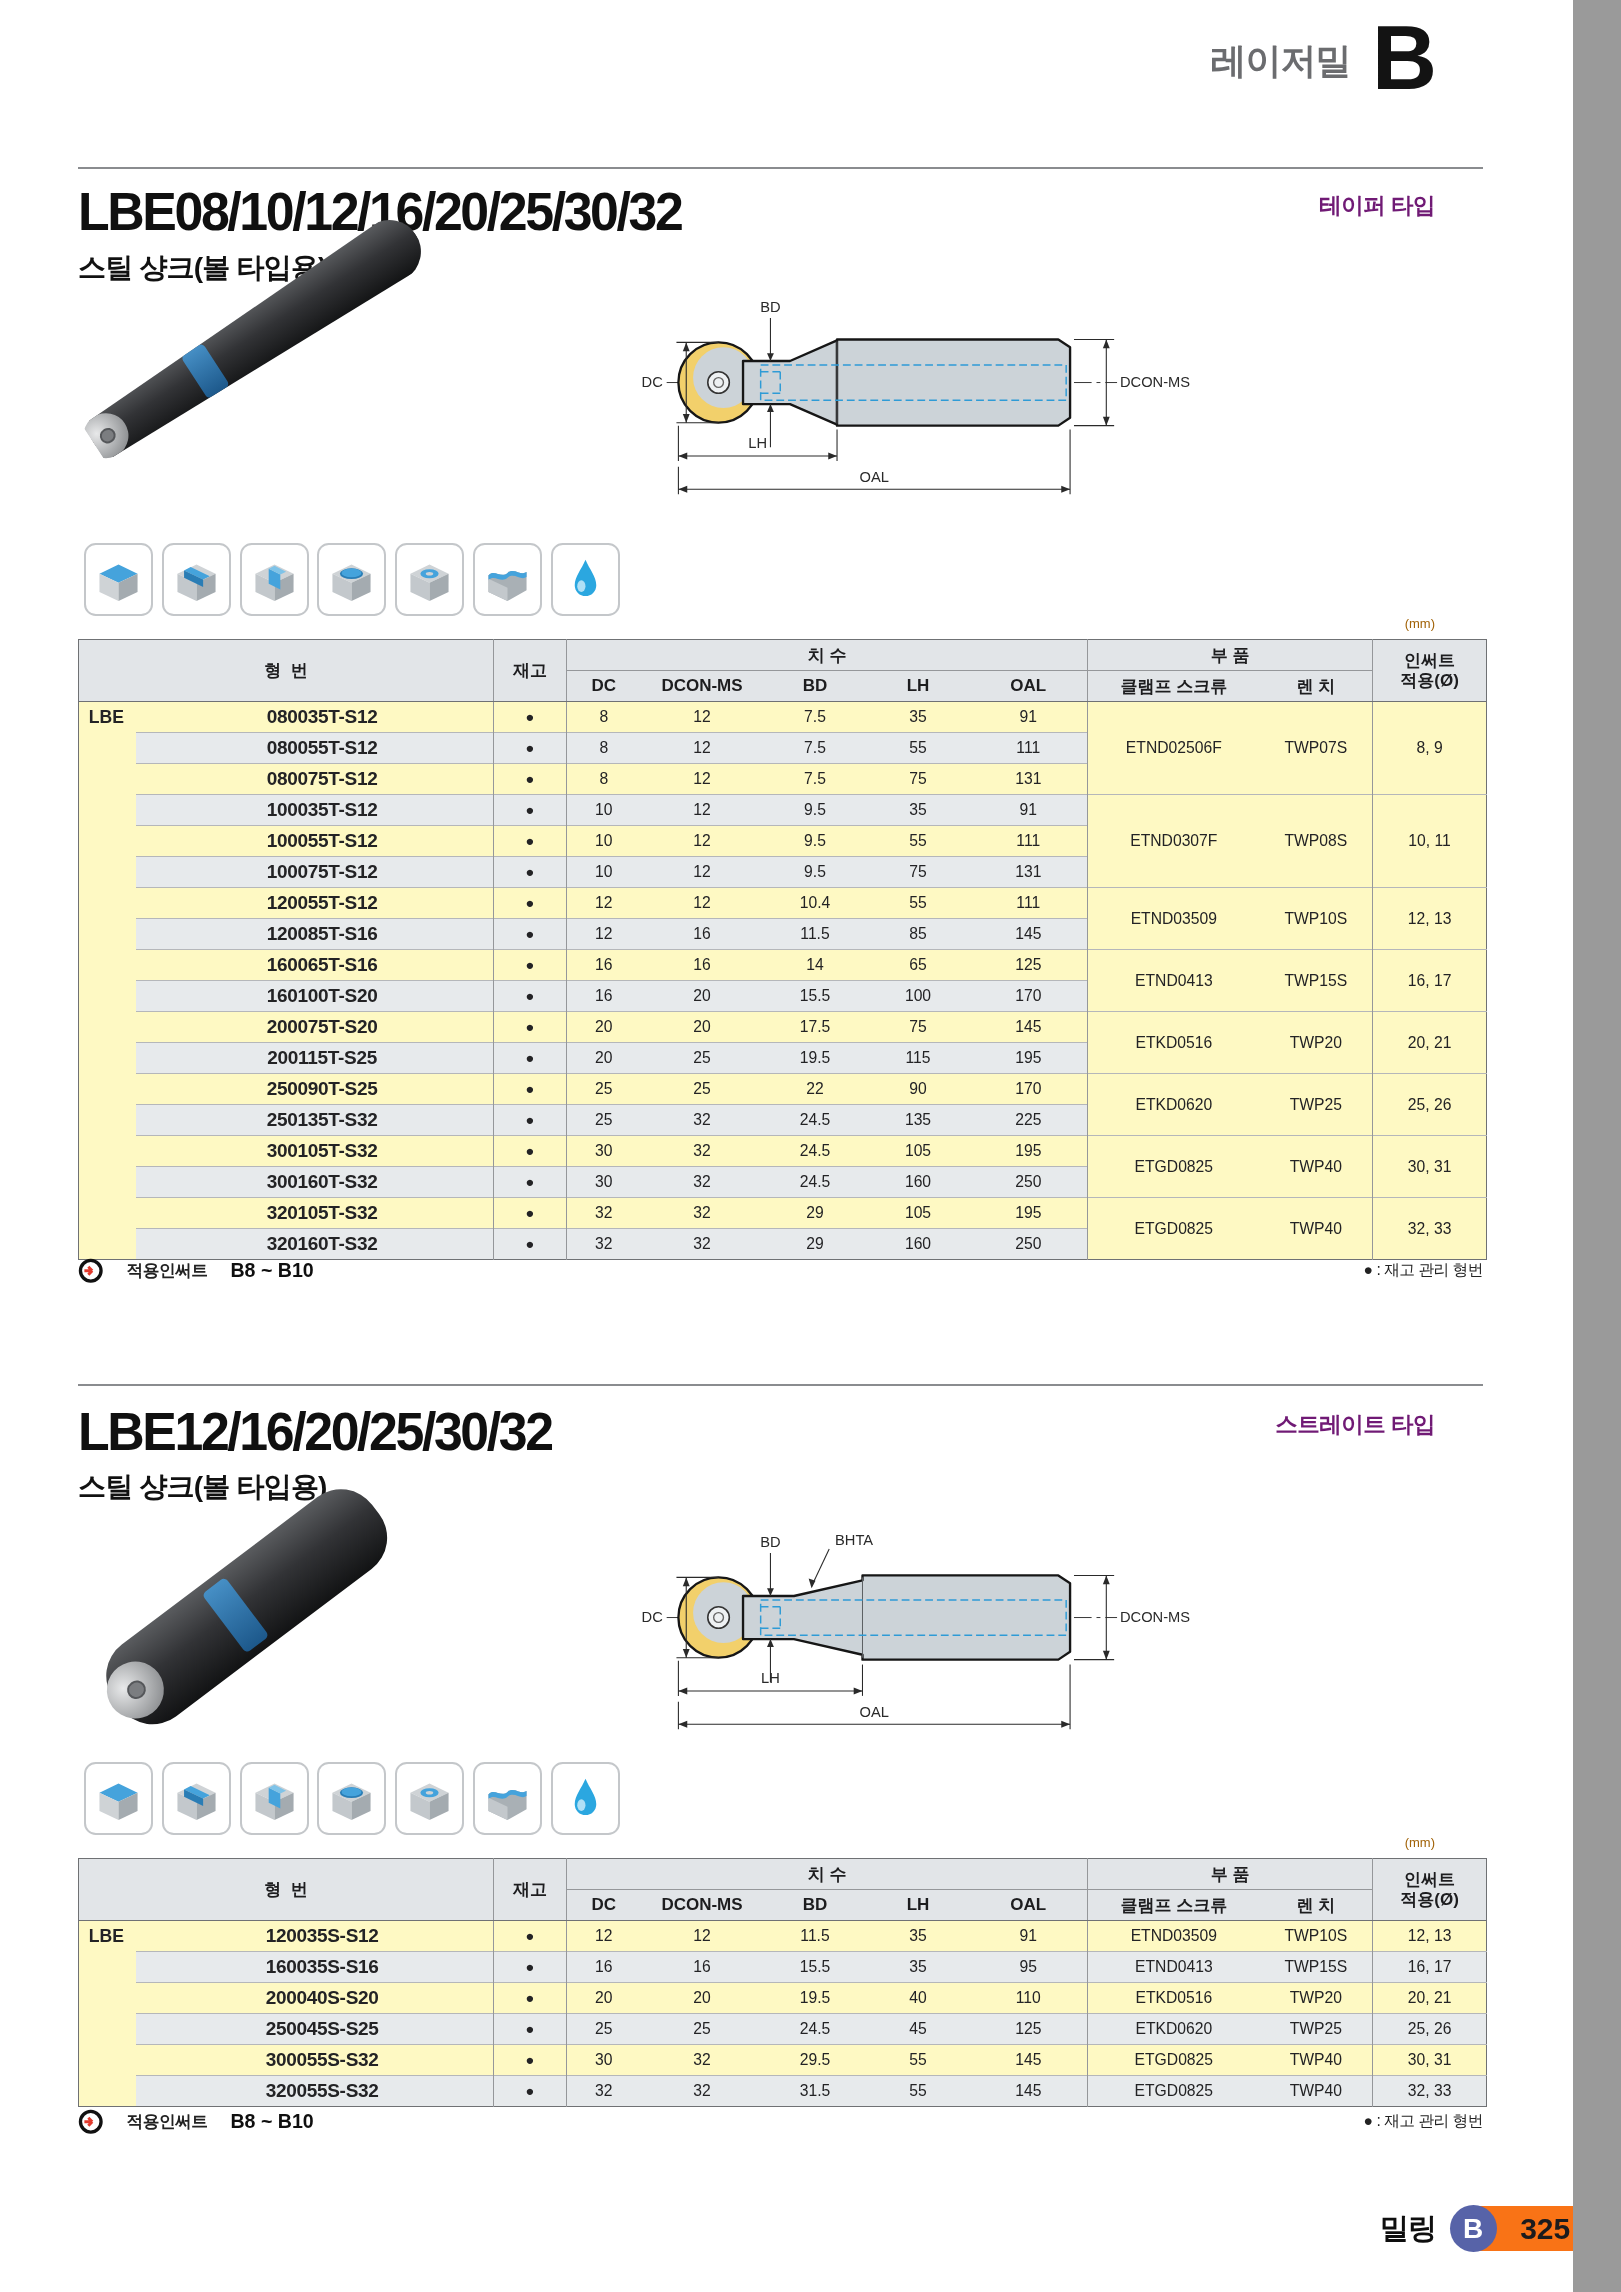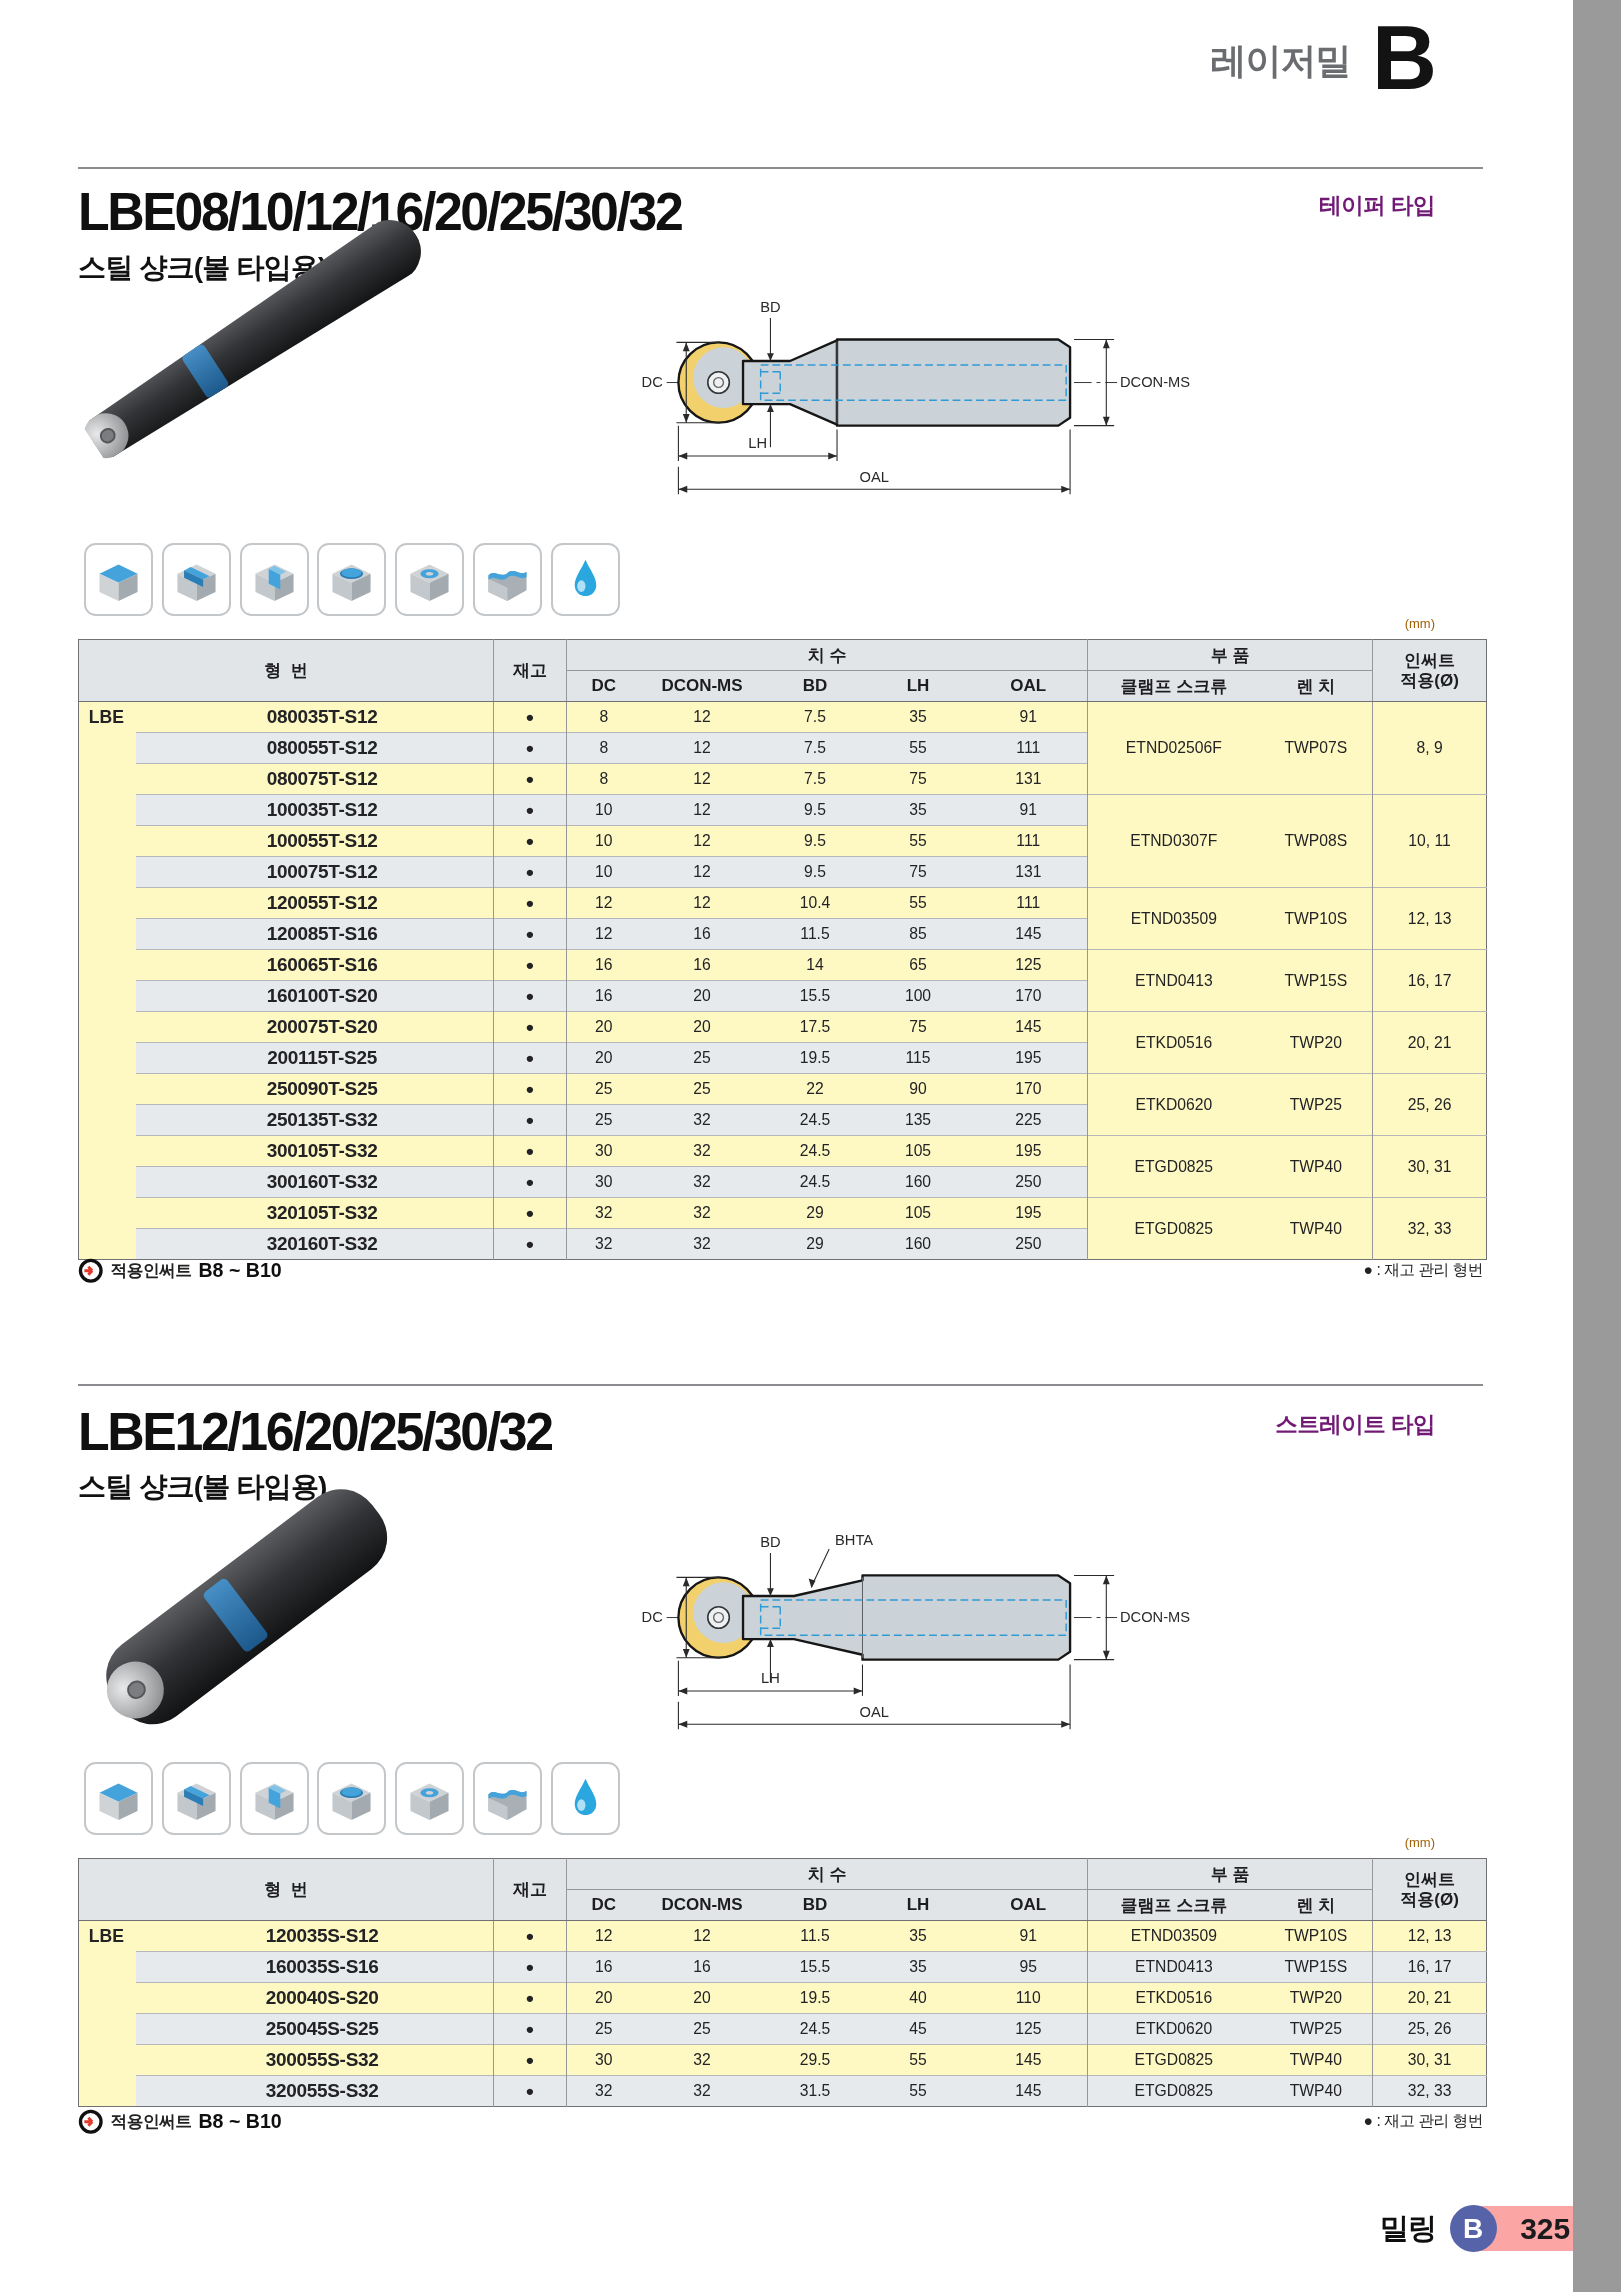--- a/index.html
+++ b/index.html
@@ -64,31 +64,31 @@
   .spec tbody td{border-top:1px solid #b5b7ba;}
   .spec tbody tr:first-child td{border-top:none;}
   .spec td.series{border-top:none;font-weight:700;font-size:17.6px;text-align:left;padding-left:9.8px;}
   .spec td.model{text-align:center;padding-left:15.7px;font-weight:700;font-size:19px;letter-spacing:-0.3px;}
   .spec td.stock{font-size:14.7px;}
   .spec td.stripe{background:#e7eaec;}
   .ins-hdr div{line-height:1.15;}
 
   
   .note-row{position:absolute;left:78px;width:1405px;display:flex;justify-content:space-between;align-items:center;}
-  .note-left{display:flex;align-items:center;gap:7px;}
+  .note-left{display:flex;align-items:center;gap:23px;}
   .note-label{font-size:16.7px;font-weight:600;color:#222;letter-spacing:-0.5px;}
   .note-range{font-size:19.6px;font-weight:800;color:#0f0f0f;}
   .note-right{font-size:15.7px;color:#222;letter-spacing:-0.5px;}
 
   
   .page-footer{position:absolute;left:1380px;right:0;top:2205px;display:flex;align-items:center;}
   .pf-label{font-size:29px;font-weight:800;color:#0e0e0e;margin-right:13.7px;letter-spacing:-1px;z-index:2;}
   .pf-circle{width:47px;height:47px;border-radius:50%;background:#5763a8;color:#fff;font-weight:800;font-size:28px;
              display:flex;align-items:center;justify-content:center;z-index:2;}
-  .pf-strip{flex:1;height:45px;background:#fca5a5;margin-left:-23.5px;display:flex;align-items:center;
+  .pf-strip{flex:1;height:45px;background:#f97316;margin-left:-23.5px;display:flex;align-items:center;
             padding-left:47px;font-weight:800;font-size:30px;color:#1b1b1d;}
 </style>
 </head>
 <body>
 
 <div id="page">
 
   <div class="page-header">
     <span class="cat">레이저밀</span>
     <span class="letter">B</span>

